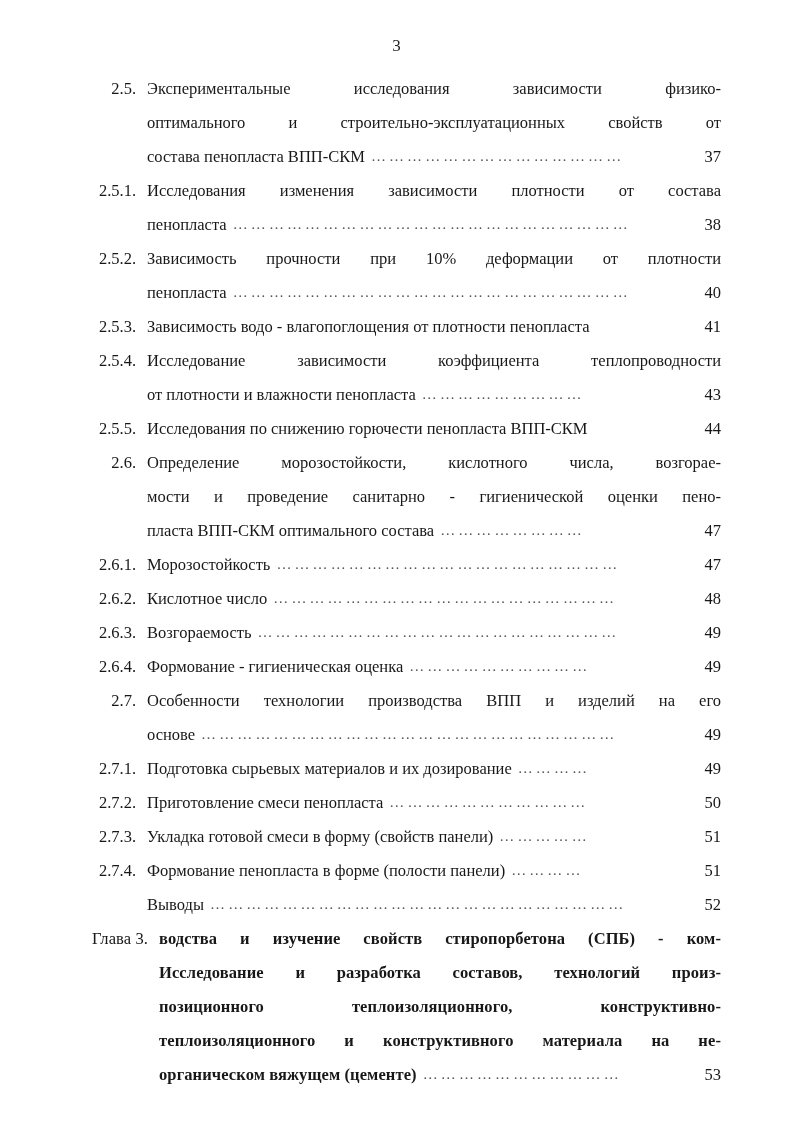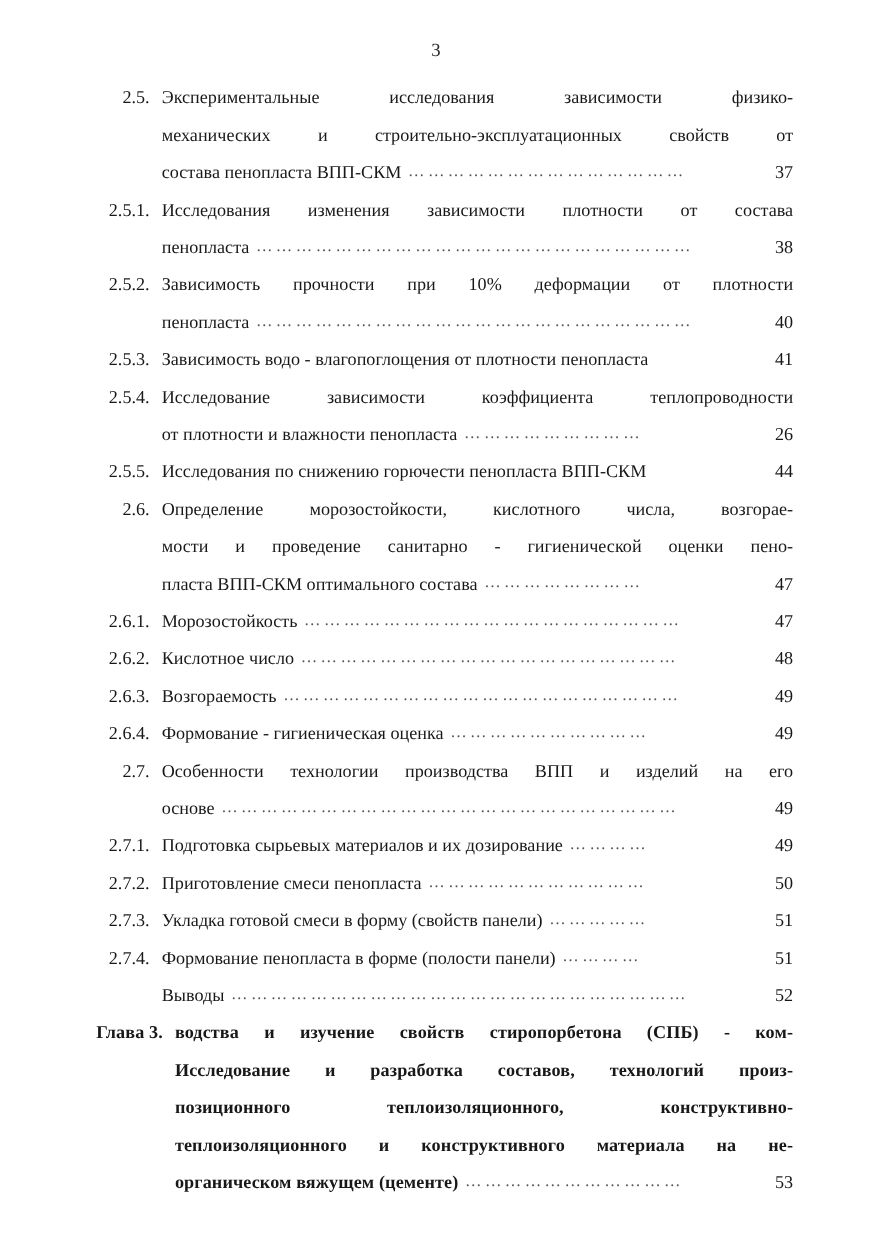--- a/index.html
+++ b/index.html
@@ -60,21 +60,21 @@
     text-align: right;
     font-size: 16.5px;
     line-height: 34px;
     padding-right: 11px;
     box-sizing: border-box;
     white-space: nowrap;
     color: #1a1a1a;
   }
 
   .num.bold {
-    font-weight: bold;
+    font-weight: normal;
     flex: 0 0 87px;
     width: 87px;
     letter-spacing: 0.1px;
   }
 
   
   .body {
     flex: 1 1 auto;
     min-width: 0;
   }
@@ -134,21 +134,21 @@
 
 <div class="page">
 
   <div class="folio">3</div>
 
   <div class="toc" id="toc-root">
       <div class="toc-entry">
         <div class="num">2.5.</div>
         <div class="body">
           <div class="wrap-line">Экспериментальные   исследования   зависимости   физико-</div>
-          <div class="wrap-line">механических  и  строительно-эксплуатационных  свойств  от</div>
+          <div class="wrap-line">оптимального  и  строительно-эксплуатационных  свойств  от</div>
           <div class="last-line">
             <span class="lead-text">состава пенопласта ВПП-СКМ</span>
             <span class="leader">……………………………………</span>
             <span class="pageno">37</span>
           </div>
         </div>
       </div>
       <div class="toc-entry">
         <div class="num">2.5.1.</div>
         <div class="body">
@@ -181,21 +181,21 @@
           </div>
         </div>
       </div>
       <div class="toc-entry">
         <div class="num">2.5.4.</div>
         <div class="body">
           <div class="wrap-line">Исследование  зависимости  коэффициента  теплопроводности</div>
           <div class="last-line">
             <span class="lead-text">от плотности и влажности пенопласта</span>
             <span class="leader">………………………</span>
-            <span class="pageno">26</span>
+            <span class="pageno">43</span>
           </div>
         </div>
       </div>
       <div class="toc-entry">
         <div class="num">2.5.5.</div>
         <div class="body">
           <div class="last-line">
             <span class="lead-text">Исследования по снижению горючести пенопласта ВПП-СКМ</span>
             <span class="leader hidden"></span>
             <span class="pageno">44</span>

